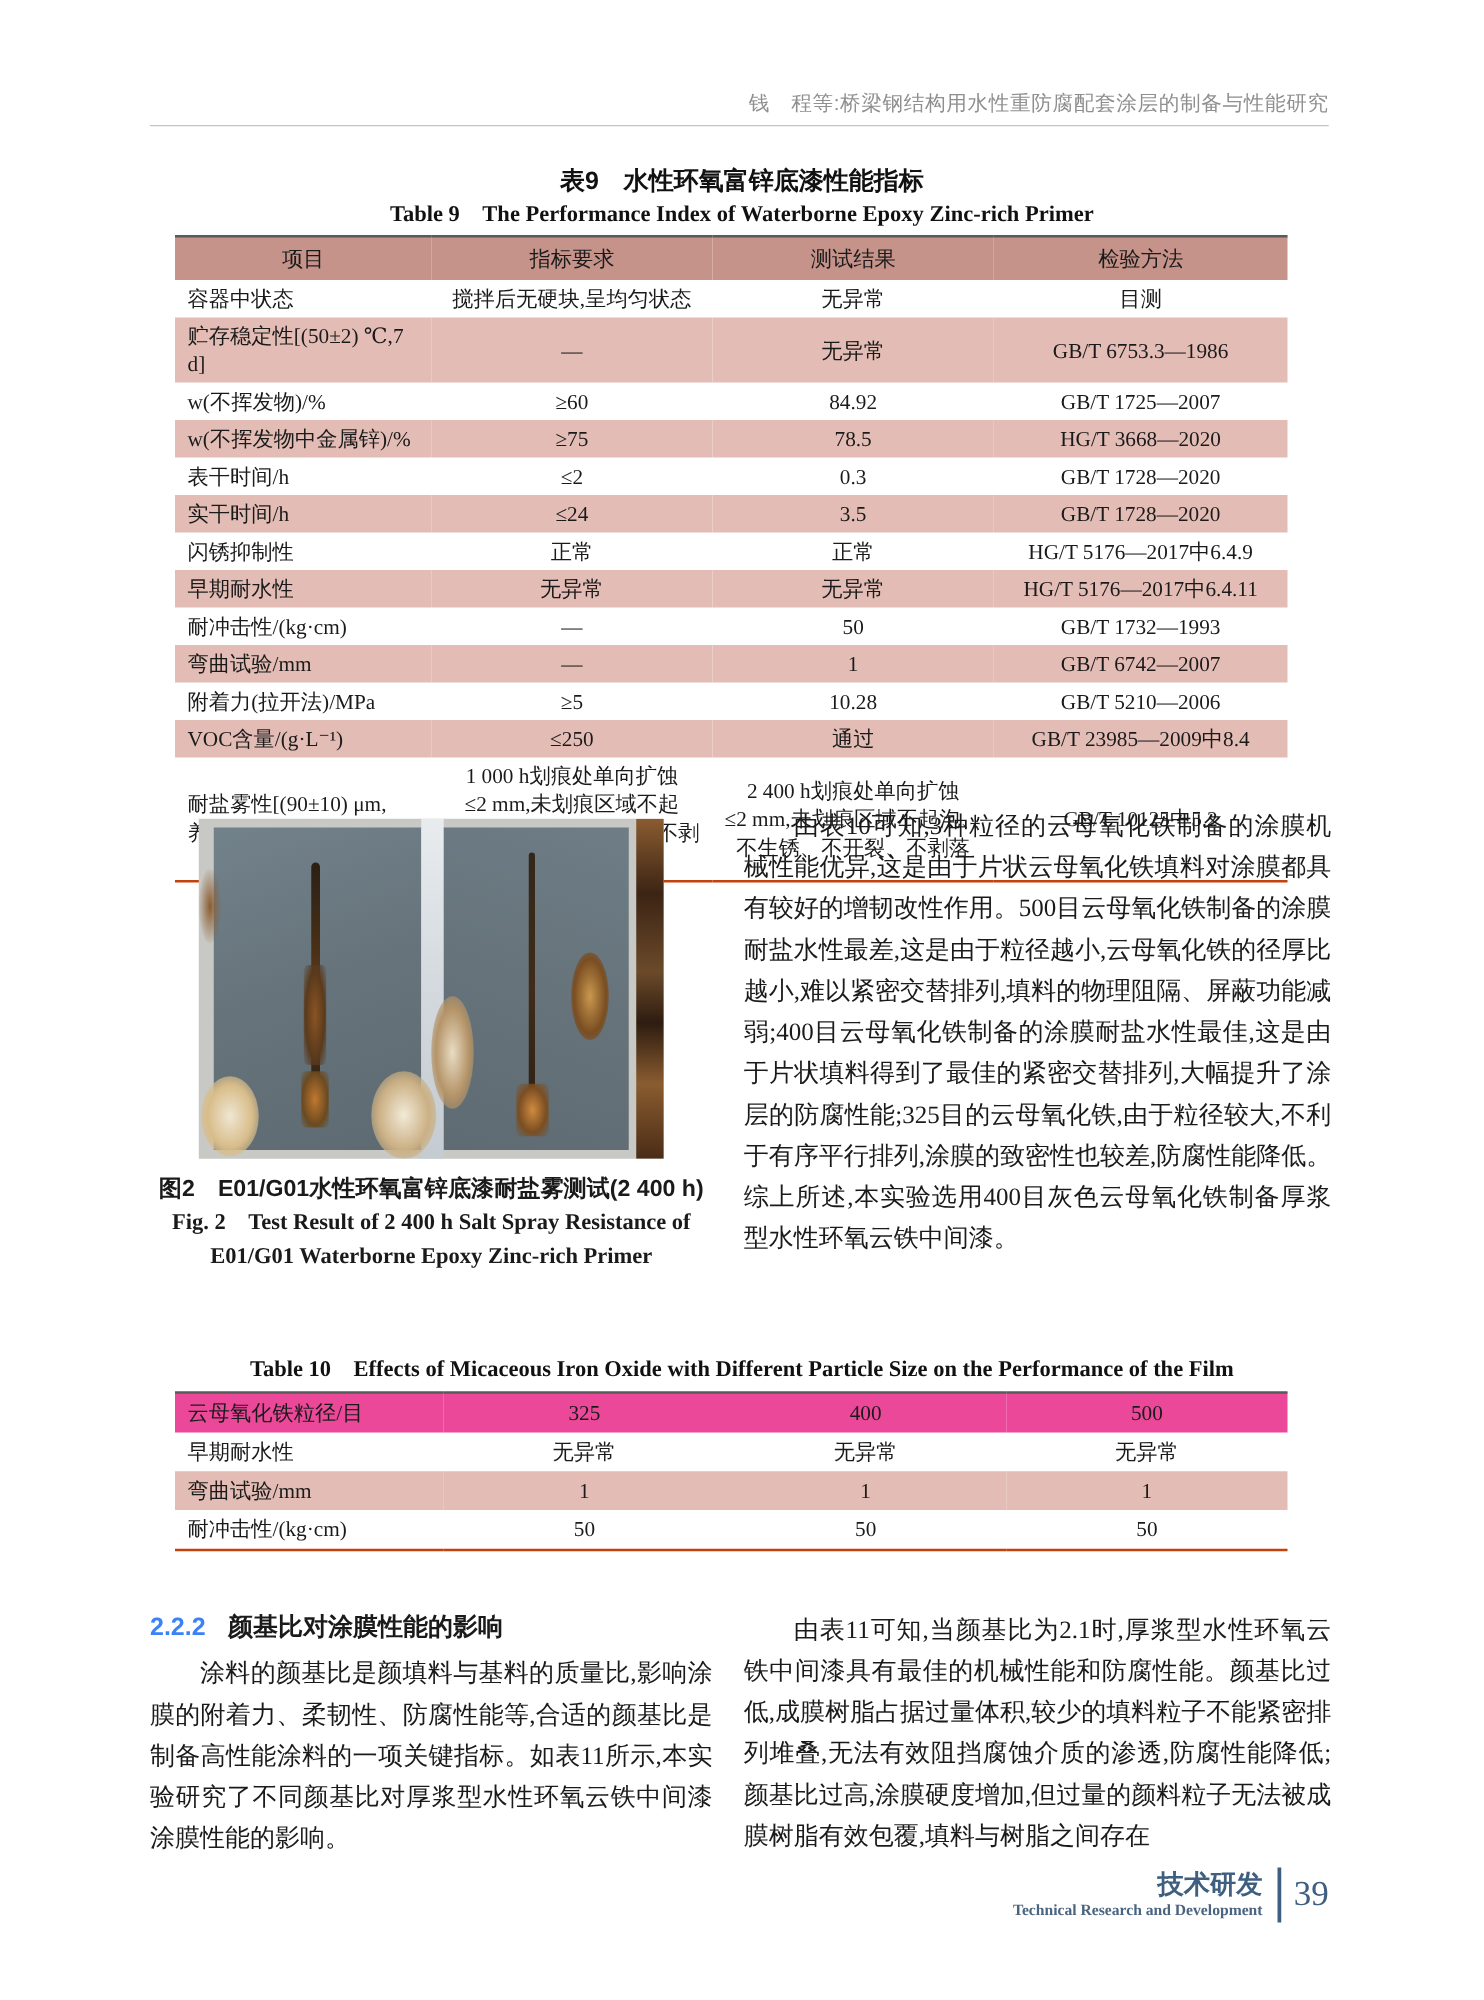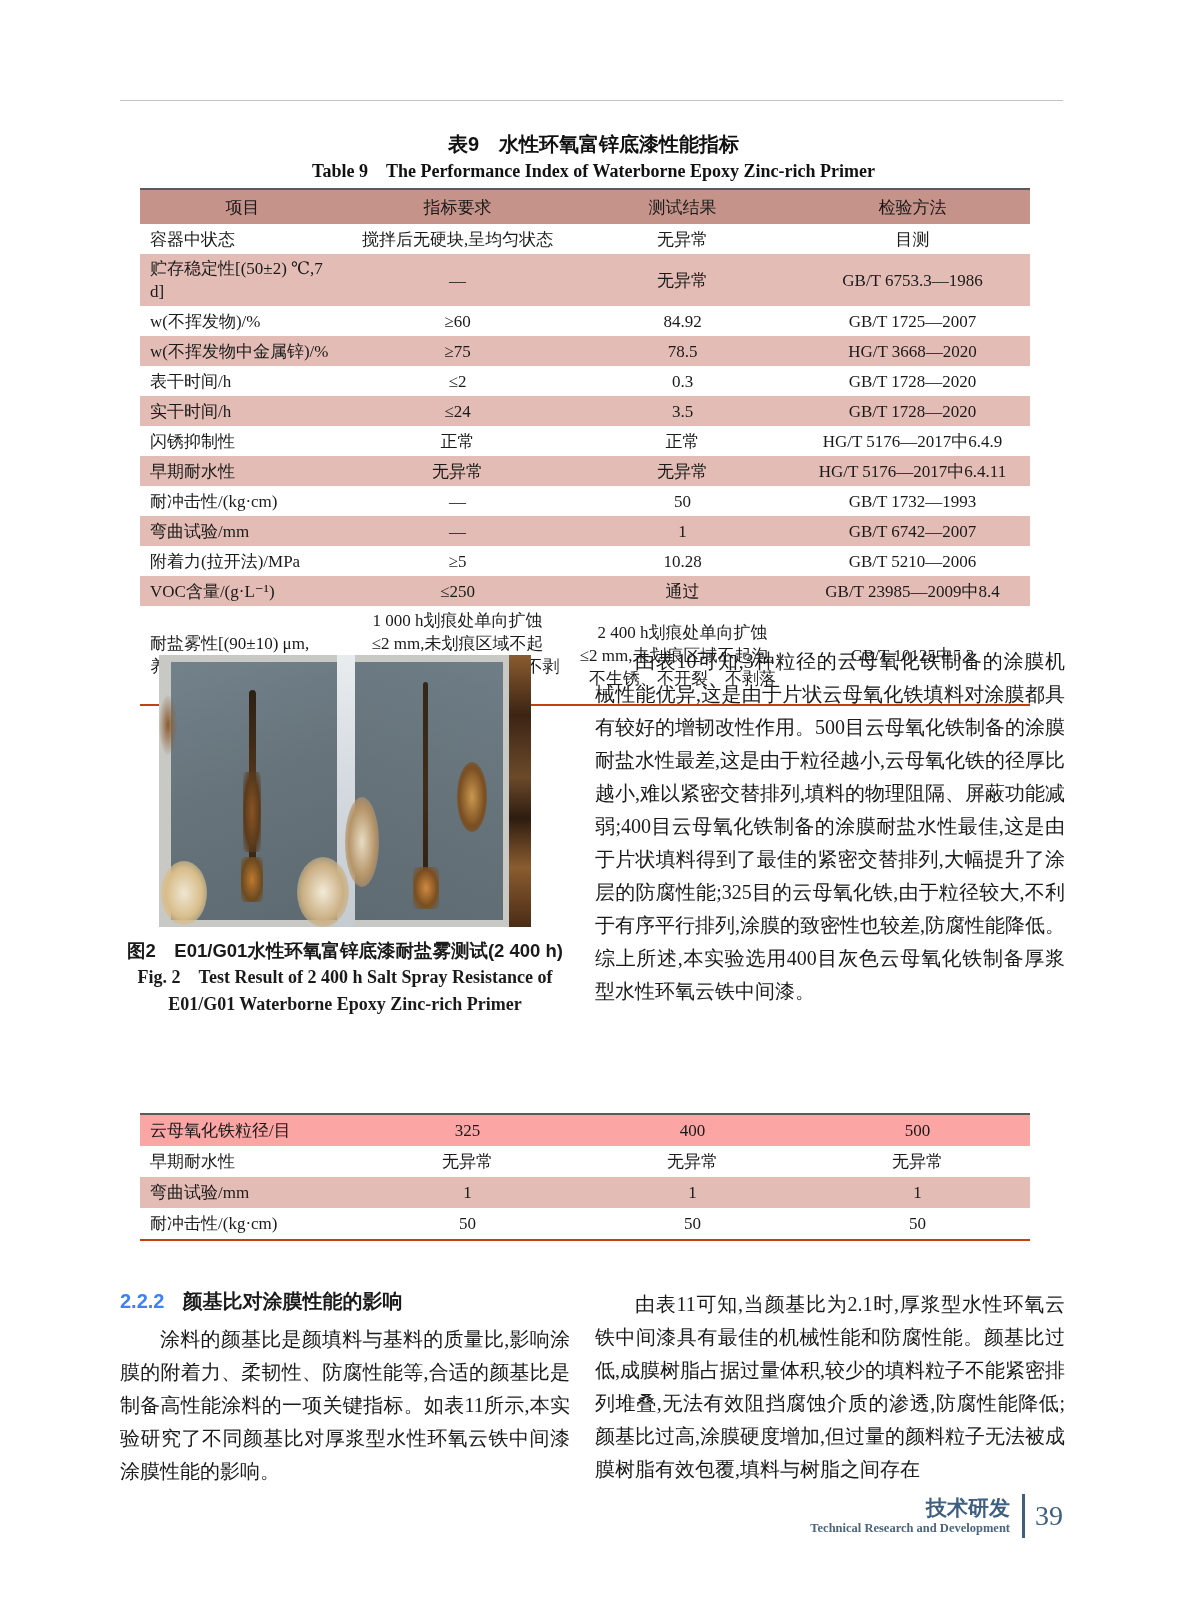--- a/index.html
+++ b/index.html
@@ -27,21 +27,21 @@
   #table9{top:188px;}
   #table10{top:1113px;}
   table.paper{border-top:2px solid #5a5a5a;border-bottom:2px solid #c2410c;}
   table.paper th,table.paper td{padding:3px 8px;text-align:center;vertical-align:middle;
               white-space:pre-line;font-weight:normal;}
   table.paper td:first-child{text-align:left;padding-left:10px;}
   #table9 thead th{background:#c6938a;height:28px;}
   tr.shaded td{background:#e3bdb5;}
   #table9 col.c1{width:205px;} #table9 col.c2{width:225px;} #table9 col.c3{width:225px;} #table9 col.c4{width:235px;}
   #table9 tbody td{height:24px;}
-  #table10 thead th{background:#fca5a5;height:25px;text-align:center;}
+  #table10 thead th{background:#ec4899;height:25px;text-align:center;}
   #table10 thead th:first-child{text-align:left;padding-left:10px;}
   #table10 col.c1{width:215px;} #table10 col.c2,#table10 col.c3,#table10 col.c4{width:225px;}
   #table10 tbody td{height:25px;}
 
   
   .cols{position:absolute;left:120px;width:945px;display:flex;gap:25px;}
   #mid-section{top:645px;}
   #bottom-section{top:1288px;}
   .col-l{width:450px;} .col-r{width:470px;}
   .body-par{font-size:20px;line-height:33px;text-align:justify;margin:0;}
@@ -93,20 +93,21 @@
   .footer-cn{font-family:"Liberation Sans","DejaVu Sans",sans-serif;font-weight:bold;font-size:21px;line-height:24px;}
   .footer-en{font-size:12.5px;font-weight:bold;line-height:16px;color:#4a6480;}
   .footer-bar{width:3px;height:44px;background:#3f5f80;margin:0 10px 0 12px;}
   .footer-num{font-size:28px;color:#3f5f80;}
 </style>
 </head>
 <body>
 
 <div class="sheet">
 
+  <div class="page-header">钱　程等:桥梁钢结构用水性重防腐配套涂层的制备与性能研究</div>
   <div class="header-rule"></div>
 
   <div id="t9-cn" class="tbl-title-cn">表9　水性环氧富锌底漆性能指标</div>
   <div id="t9-en" class="tbl-title-en">Table 9　The Performance Index of Waterborne Epoxy Zinc-rich Primer</div>
 
   <table id="table9" class="paper">
     <colgroup>
         <col class="c1">
         <col class="c2">
         <col class="c3">
@@ -231,20 +232,21 @@
       <div class="fig-cap fig-cap-en">
         <div>Fig. 2　Test Result of 2 400 h Salt Spray Resistance of</div>
         <div>E01/G01 Waterborne Epoxy Zinc-rich Primer</div>
       </div>
     </div>
     <div class="col-r">
       <p class="body-par indent">由表10可知,3种粒径的云母氧化铁制备的涂膜机械性能优异,这是由于片状云母氧化铁填料对涂膜都具有较好的增韧改性作用。500目云母氧化铁制备的涂膜耐盐水性最差,这是由于粒径越小,云母氧化铁的径厚比越小,难以紧密交替排列,填料的物理阻隔、屏蔽功能减弱;400目云母氧化铁制备的涂膜耐盐水性最佳,这是由于片状填料得到了最佳的紧密交替排列,大幅提升了涂层的防腐性能;325目的云母氧化铁,由于粒径较大,不利于有序平行排列,涂膜的致密性也较差,防腐性能降低。综上所述,本实验选用400目灰色云母氧化铁制备厚浆型水性环氧云铁中间漆。</p>
     </div>
   </div>
 
+  <div id="t10-en" class="tbl-title-en">Table 10　Effects of Micaceous Iron Oxide with Different Particle Size on the Performance of the Film</div>
 
   <table id="table10" class="paper">
     <colgroup>
         <col class="c1">
         <col class="c2">
         <col class="c3">
         <col class="c4">
       </colgroup>
     <thead>
       <tr>

